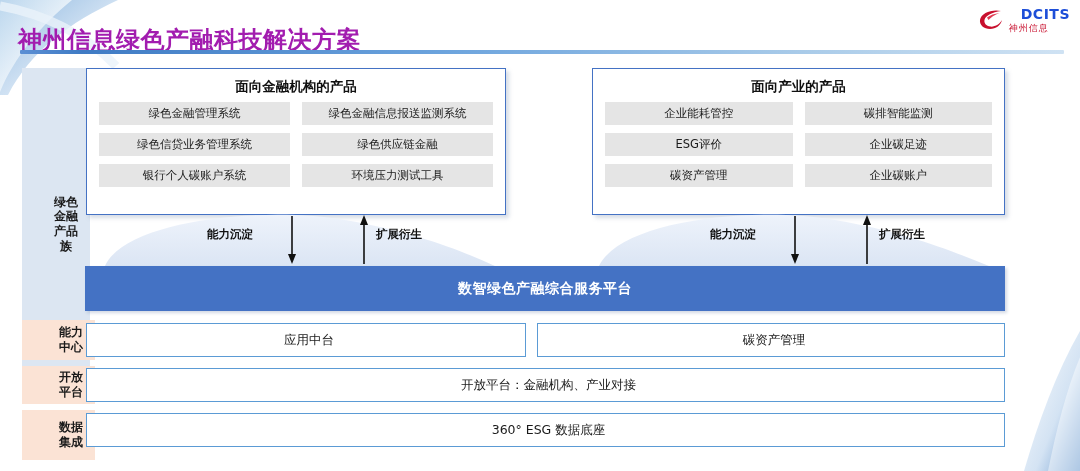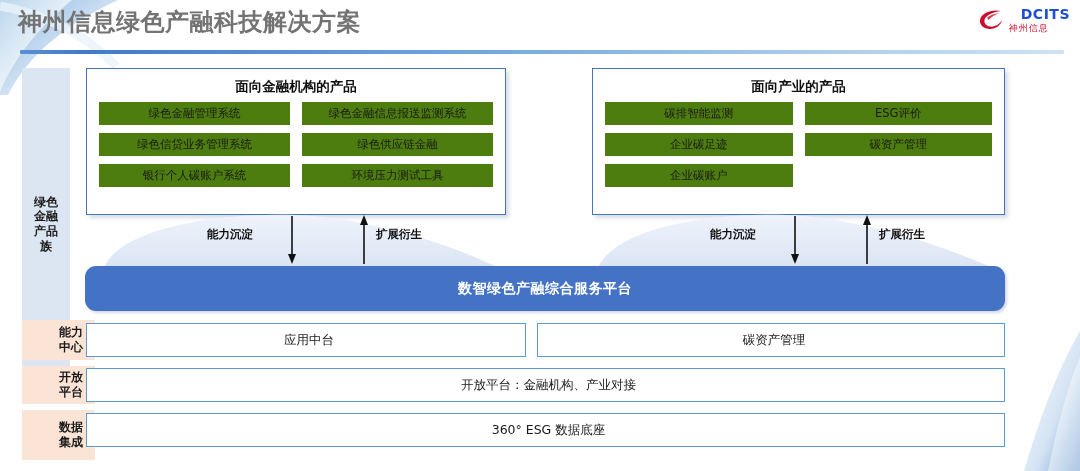--- a/index.html
+++ b/index.html
@@ -14,22 +14,22 @@
   #slide{position:relative;width:1080px;height:471px;overflow:hidden;background:#fff;}
 
   
   .deco{position:absolute;pointer-events:none;}
   .deco-tl{left:0;top:0;width:210px;height:95px;overflow:hidden;}
   .deco-br{right:0;bottom:0;width:120px;height:140px;overflow:hidden;}
 
   
   .header{position:absolute;left:0;top:0;width:1080px;height:53px;}
   .title{
-    position:absolute;left:18px;top:6px;
-    font-size:24px;font-weight:bold;color:#737373;
+    position:absolute;left:18px;top:24px;
+    font-size:24px;font-weight:bold;color:#a21caf;
     letter-spacing:0.5px;white-space:nowrap;
     font-family:"DejaVu Sans","Liberation Sans",sans-serif;
   }
   .divider{
     position:absolute;left:20px;top:50px;width:1044px;height:4px;
     background:linear-gradient(to right,#5b8fd4 0%,#3f7bc4 6%,#6ba3dd 40%,#a9cbe9 75%,#cfe2f3 100%);
     border-radius:1px;
   }
 
   
@@ -61,21 +61,21 @@
     box-sizing:border-box;
   }
   .panel-title{
     position:absolute;left:0;right:0;top:9px;
     text-align:center;font-size:13.5px;font-weight:bold;color:#111;
     font-family:"DejaVu Sans","Liberation Sans",sans-serif;
   }
   .chips{position:absolute;left:12px;right:12px;top:33px;
     display:grid;grid-template-columns:1fr 1fr;gap:8px 12px;}
   .chip{
-    background:#4d7c0f;
+    background:#e5e5e5;
     height:23px;
     display:flex;align-items:center;justify-content:center;
     font-size:11.5px;color:#1a1a1a;white-space:nowrap;
     font-family:"DejaVu Sans","Liberation Sans",sans-serif;
   }
 
   
   .band{position:absolute;left:85px;top:214px;width:920px;height:60px;}
   .arch{position:absolute;top:0;height:52px;}
   .flow{position:absolute;top:0;height:52px;width:1px;}
@@ -83,21 +83,20 @@
     position:absolute;font-size:11.5px;font-weight:bold;color:#111;white-space:nowrap;
     font-family:"DejaVu Sans","Liberation Sans",sans-serif;
   }
 
   
   .platform{
     position:absolute;left:85px;top:266px;width:920px;height:45px;
     background:#4472c4;
     display:flex;align-items:center;justify-content:center;
     box-shadow:2px 2px 3px rgba(110,130,165,0.30);
-    border-radius:11px;
   }
   .platform span{
     color:#ffffff;font-size:14px;font-weight:bold;letter-spacing:0.5px;
     font-family:"DejaVu Sans","Liberation Sans",sans-serif;
   }
 
   
   .lbox{
     position:absolute;
     background:#ffffff;
@@ -158,21 +157,21 @@
           <path d="M9,9.5 C12,7.2 16.5,5.6 21.5,5 C16.5,7 12.5,9.5 10.5,12 Z" fill="#e23b53"></path>
         </svg>
       </span>
       <span class="logo-text">
         <span class="logo-en">DCITS</span>
         <span class="logo-cn">神州信息</span>
       </span>
     </div>
   </div>
 
-  <div class="rail-label rail-blue" style="left:22px;top:68px;width:48px;height:312px;">
+  <div class="rail-label rail-blue" style="left:22px;top:68px;width:48px;height:312px;padding-left:20px;">
     <span id="rail0">
         <div>绿色</div>
         <div>金融</div>
         <div>产品</div>
         <div>族</div>
       </span>
   </div>
   <div class="rail-label rail-peach" style="left:22px;top:320px;width:48px;height:40px;">
     <span id="rail1">
         <div>能力</div>
@@ -200,20 +199,21 @@
       <div class="chip">绿色信贷业务管理系统</div>
       <div class="chip">绿色供应链金融</div>
       <div class="chip">银行个人碳账户系统</div>
       <div class="chip">环境压力测试工具</div>
     </div>
   </div>
 
   <div class="panel" style="left:592px;top:68px;width:413px;height:147px;">
     <div class="panel-title">面向产业的产品</div>
     <div class="chips">
+      <div class="chip">企业能耗管控</div>
       <div class="chip">碳排智能监测</div>
       <div class="chip">ESG评价</div>
       <div class="chip">企业碳足迹</div>
       <div class="chip">碳资产管理</div>
       <div class="chip">企业碳账户</div>
     </div>
   </div>
 
   <div class="band">
 

